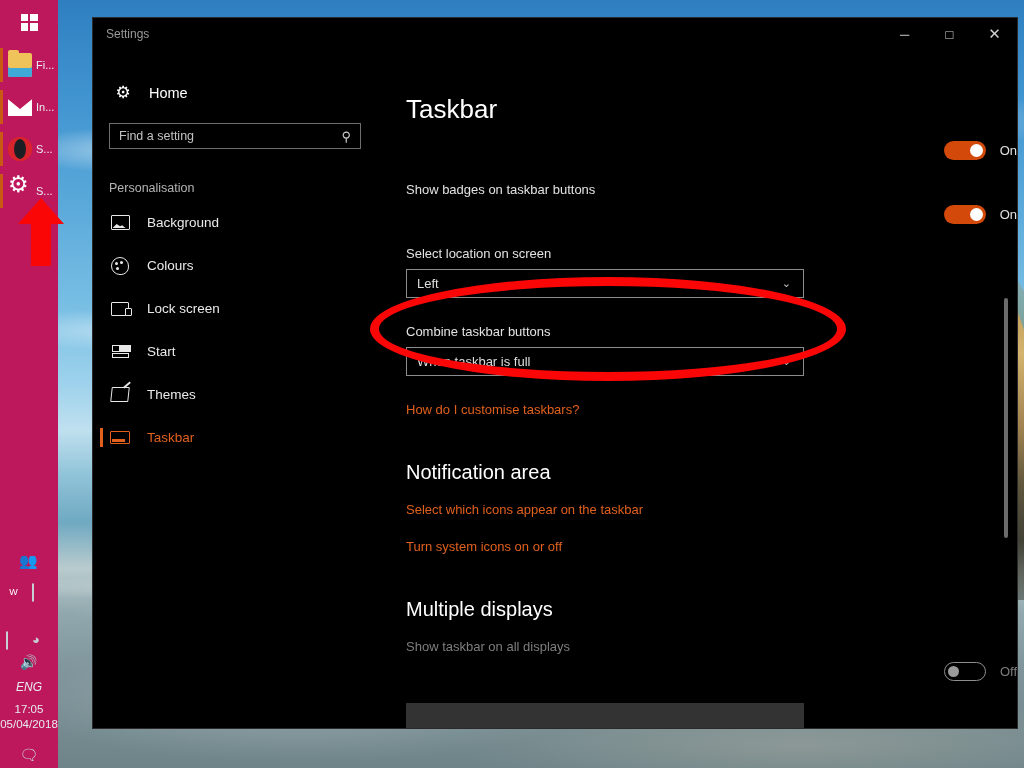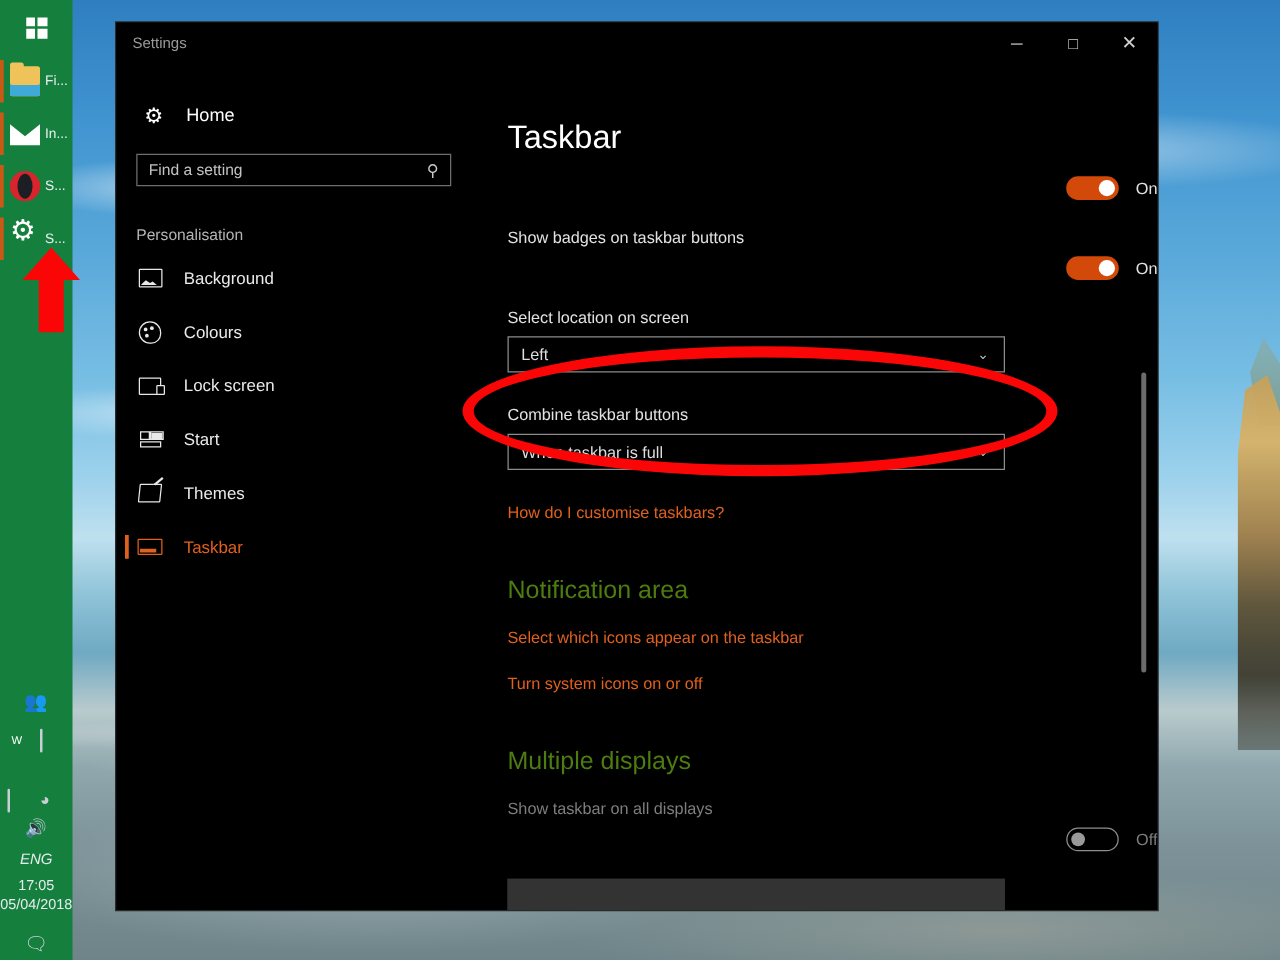--- a/index.html
+++ b/index.html
@@ -73,21 +73,21 @@
     width: 24px; height: 70px;
     background: linear-gradient(to bottom, rgba(150,170,150,0.5), rgba(120,140,110,0.7));
     clip-path: polygon(30% 100%, 0% 40%, 45% 0%, 100% 30%, 100% 100%);
   }
 
   
   #taskbar {
     position: absolute;
     left: 0; top: 0;
     width: 58px; height: 768px;
-    background: #15803d;
+    background: #be185d;
     display: flex;
     flex-direction: column;
     align-items: center;
   }
   .tb-start {
     width: 58px; height: 44px;
     display: flex; align-items: center; justify-content: center;
   }
   .win-logo {
     width: 17px; height: 17px;
@@ -185,21 +185,21 @@
   .ti-speaker { color:#c8cfd5; font-size:14px; }
   .tray-row-single { margin: 2px 0 0 0; }
   .tray-lang { color:#e6ebef; font-size:12px; margin:10px 0 8px 0;font-style:italic; }
   .tray-clock { color:#e6ebef; font-size:11.5px; line-height:15px; text-align:center; }
   .tray-action { margin-top:14px; color:#c8cfd5; font-size:15px; }
 
   
   #settings-window {
     position: absolute;
     left: 93px; top: 18px;
-    width: 833px; height: 710px;
+    width: 924px; height: 710px;
     background: #000000;
     box-shadow: 0 0 0 1px #2a2a2a;
     overflow: hidden;
   }
   #titlebar {
     height: 32px;
     display: flex; align-items: center;
     background: #000000;
   }
   #titlebar .title {
@@ -308,21 +308,21 @@
     overflow: hidden;
   }
   #main-inner { padding-left: 8px; }
   h1.page-title {
     color: #ffffff;
     font-size: 26px;
     font-weight: normal;
     margin: 0 0 16px 0;
   }
   h2.section-title {
-    color: #4d7c0f;
+    color: #ffffff;
     font-size: 20px;
     font-weight: normal;
     margin: 0 0 18px 0;
   }
   .field-label { color:#e2e2e2; font-size:13px; margin-bottom: 8px; }
   .field-label.disabled { color:#7e7e7e; }
 
   .toggle-row { display: flex; align-items: center; margin-bottom: 22px; justify-content: flex-end; }
   .toggle {
     width: 42px; height: 19px; border-radius: 10px;

